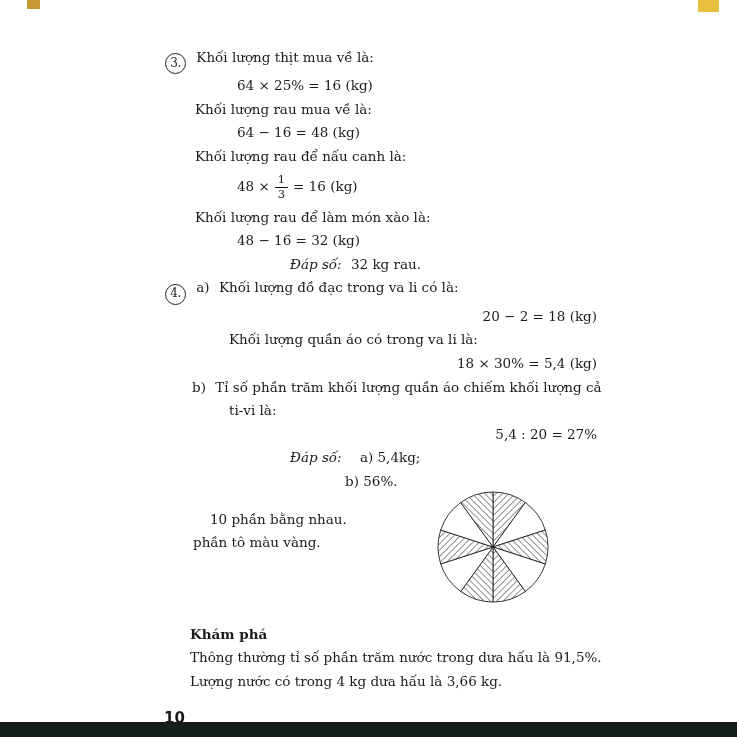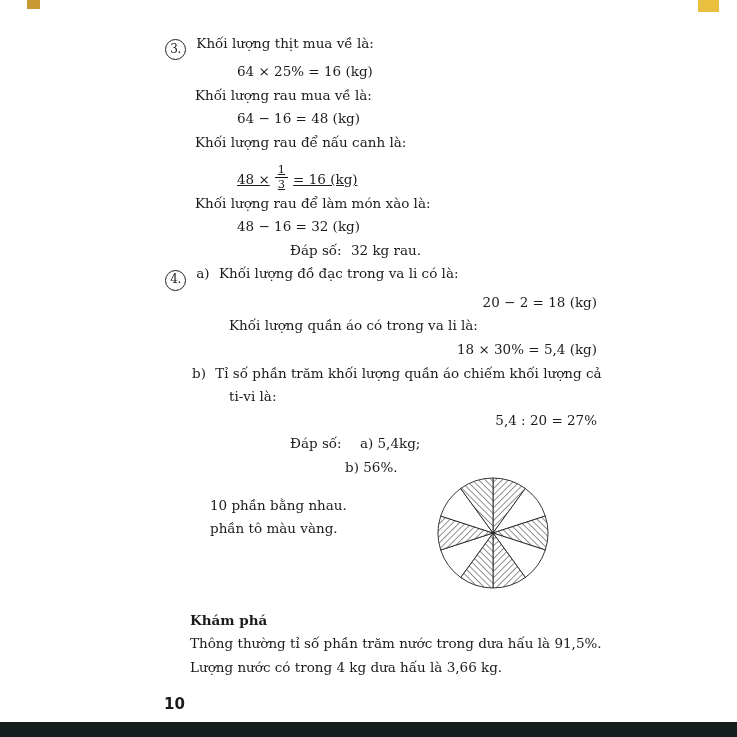--- a/index.html
+++ b/index.html
@@ -1,39 +1,39 @@
 <!DOCTYPE html>
 <html><head>
 <meta charset="utf-8">
 <style>
   html,body { margin:0; padding:0; }
   body {
     width:737px; height:737px; position:relative; overflow:hidden;
     background:#ffffff; color:#1b1b1b;
     font-family:"DejaVu Serif","Liberation Serif",serif;
   }
-  .content { position:absolute; top:32px; left:165px; width:432px; font-size:13.5px; }
+  .content { position:absolute; top:46px; left:165px; width:432px; font-size:13.5px; }
   .ln { line-height:23.6px; white-space:nowrap; }
-  .ln-frac { height:37px; display:flex; align-items:flex-end;text-decoration:underline; }
+  .ln-frac { height:37px; display:flex; align-items:center; }
   .cnum {
     display:inline-flex; width:21px; height:21px; box-sizing:border-box;
     border:1.3px solid #222; border-radius:50%;
     align-items:center; justify-content:center;
     font-size:12px; margin-right:6px; vertical-align:-5px; letter-spacing:-0.5px;
   }
   .stmt  { margin-left:30px; }
   .eq    { margin-left:72px; }
   .ans3  { margin-left:125px; }
   .lbl   { margin-right:5px; }
   .stmt4 { margin-left:64px; }
   .eq4   { margin-left:63px;text-align:right; }
   .ansrow{ margin-left:125px; }
   .ans-a { margin-left:14px; }
   .ans-b { margin-left:180px; }
-  .it { }
+  .it { font-style:italic; }
   .frac { display:inline-flex; flex-direction:column; align-items:center;
           font-size:11.5px; line-height:1.2; margin:0 5px; vertical-align:middle; }
   .fden { border-top:1px solid #111; padding:0 3px; }
   .fnum { padding:0 3px; }
   .p5-block { margin-top:14px; display:flex; }
   .p5-fig { margin-left:auto; margin-right:45px; margin-top:-20px; }
   .discover { margin-top:14px; margin-left:25px; }
   .discover-h { font-weight:bold; }
   .pagenum { margin-top:16px; margin-left:-1px; font-weight:bold; font-size:15px;
              font-family:"DejaVu Sans","Liberation Sans",sans-serif; }
@@ -92,21 +92,21 @@
     <div class="ln ansrow">
       <span class="it">Đáp số:</span>
       <span class="ans-a">a) 5,4kg;</span>
     </div>
     <div class="ln ans-b">b) 56%.</div>
   </div>
 
   <div class="p5-block">
     <div>
       <div class="ln" style="margin-left:45px">10 phần bằng nhau.</div>
-      <div class="ln" style="margin-left:45px">phần tô màu vàng.</div>
+      <div class="ln" style="margin-left:28px">phần tô màu vàng.</div>
     </div>
     <div class="p5-fig">
       <svg width="118" height="118" viewBox="-59 -59 118 118">
         <defs>
           <pattern id="h1" patternUnits="userSpaceOnUse" width="4.5" height="4.5" patternTransform="rotate(45)">
             <rect width="4.5" height="4.5" fill="#ffffff"></rect>
             <line x1="0" y1="0" x2="0" y2="4.5" stroke="#3a3a3a" stroke-width="1.1"></line>
           </pattern>
           <pattern id="h2" patternUnits="userSpaceOnUse" width="4.5" height="4.5" patternTransform="rotate(-45)">
             <rect width="4.5" height="4.5" fill="#ffffff"></rect>

